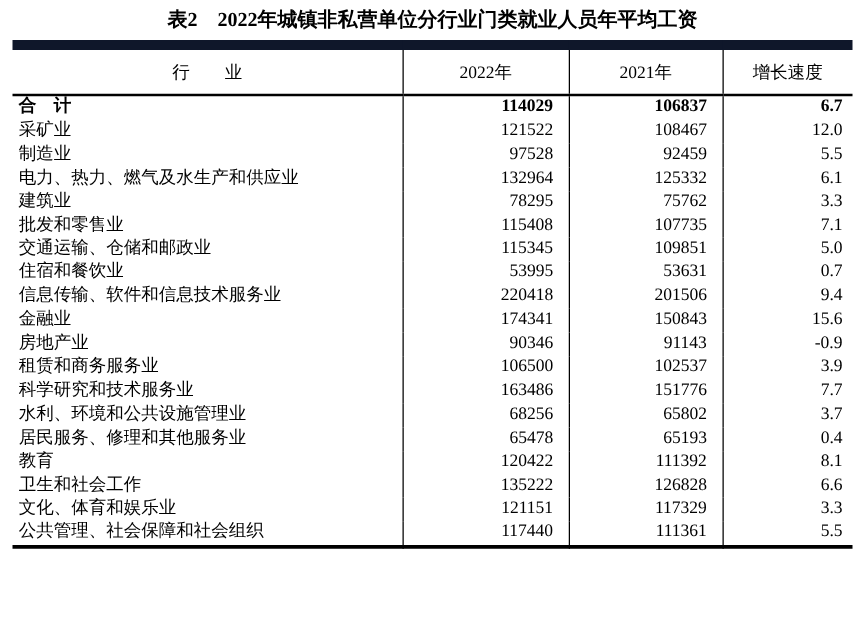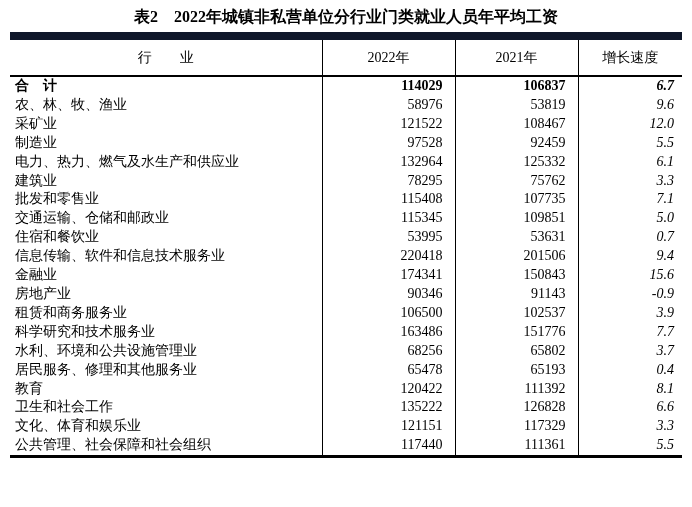--- a/index.html
+++ b/index.html
@@ -69,21 +69,20 @@
     padding-left: 5px;
   }
   .wage-table td.num {
     text-align: right;
     padding-right: 12px;
     font-variant-numeric: tabular-nums;
   }
   .wage-table td.growth {
     text-align: right;
     padding-right: 8px;
-    font-style: italic;
   }
   .wage-table tr.total-row td {
     font-weight: bold;
   }
 </style>
 </head>
 <body>
 
 <div class="page">
 
@@ -106,26 +105,20 @@
       </tr>
     </thead>
     <tbody id="table-body">
         <tr class="total-row">
           <td class="industry divider">合　计</td>
           <td class="num divider">114029</td>
           <td class="num divider">106837</td>
           <td class="growth">6.7</td>
         </tr>
         <tr>
-          <td class="industry divider">农、林、牧、渔业</td>
-          <td class="num divider">58976</td>
-          <td class="num divider">53819</td>
-          <td class="growth">9.6</td>
-        </tr>
-        <tr>
           <td class="industry divider">采矿业</td>
           <td class="num divider">121522</td>
           <td class="num divider">108467</td>
           <td class="growth">12.0</td>
         </tr>
         <tr>
           <td class="industry divider">制造业</td>
           <td class="num divider">97528</td>
           <td class="num divider">92459</td>
           <td class="growth">5.5</td>

